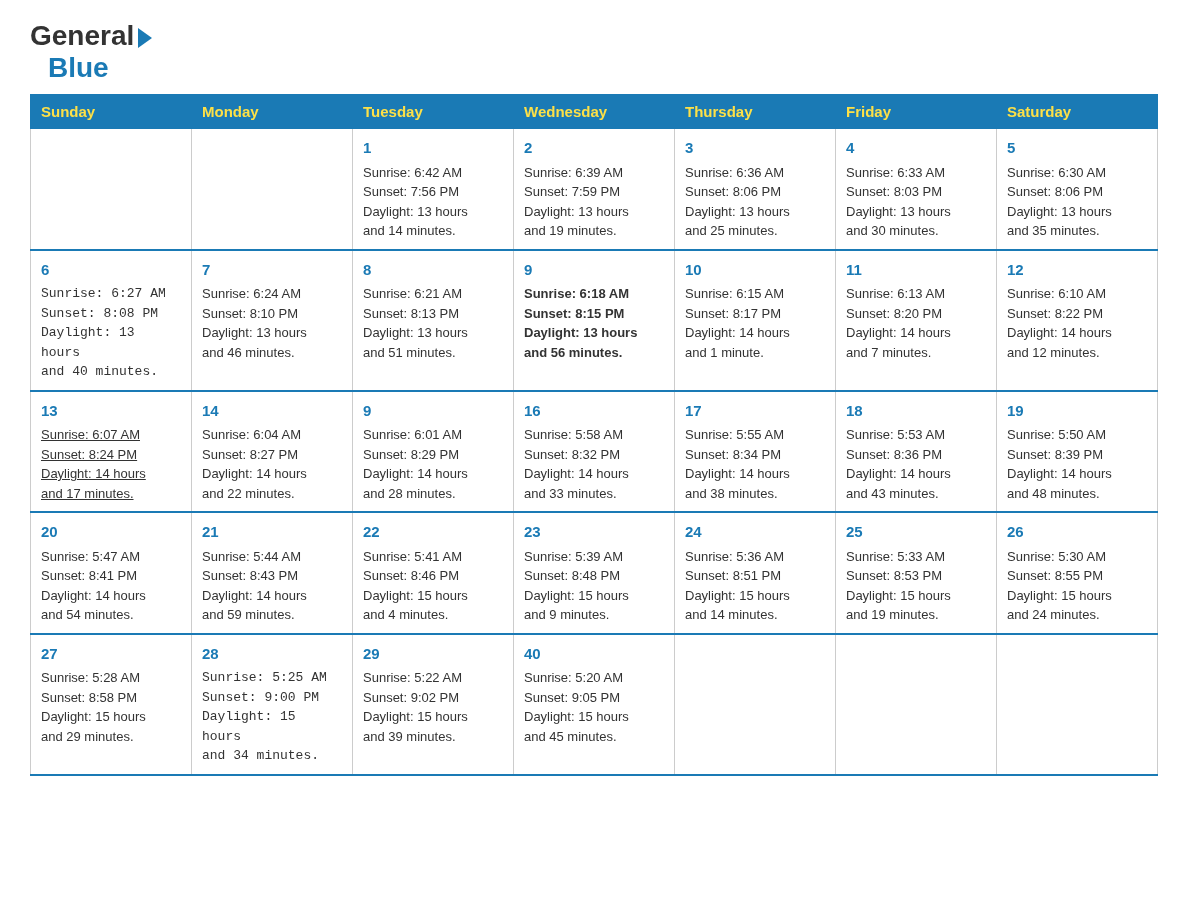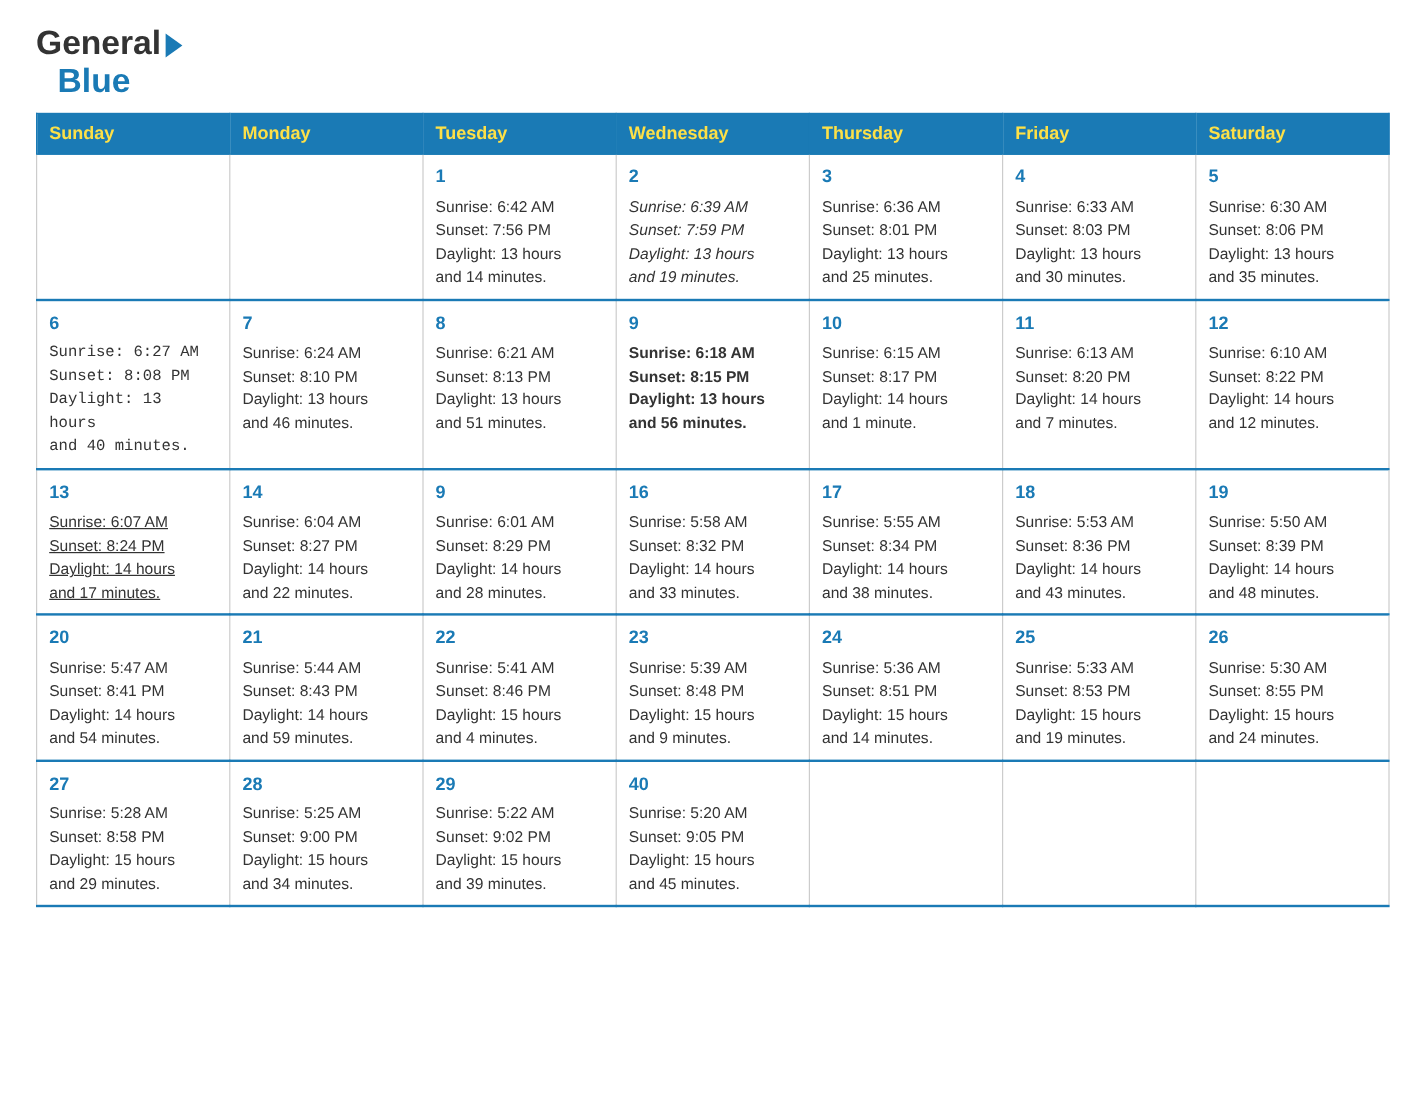--- a/index.html
+++ b/index.html
@@ -133,29 +133,29 @@
         <td class="empty-cell"></td>
         <td>
           <span class="day-number">1</span>
           <div class="day-info" style="white-space: pre-line;">Sunrise: 6:42 AM
 Sunset: 7:56 PM
 Daylight: 13 hours
 and 14 minutes.</div>
         </td>
         <td>
           <span class="day-number">2</span>
-          <div class="day-info" style="white-space: pre-line; font-style: italic;">Sunrise: 6:39 AM
+          <div class="day-info" style="white-space: pre-line;">Sunrise: 6:39 AM
 Sunset: 7:59 PM
 Daylight: 13 hours
 and 19 minutes.</div>
         </td>
         <td>
           <span class="day-number">3</span>
           <div class="day-info" style="white-space: pre-line;">Sunrise: 6:36 AM
-Sunset: 8:01 PM
+Sunset: 8:06 PM
 Daylight: 13 hours
 and 25 minutes.</div>
         </td>
         <td>
           <span class="day-number">4</span>
           <div class="day-info" style="white-space: pre-line;">Sunrise: 6:33 AM
 Sunset: 8:03 PM
 Daylight: 13 hours
 and 30 minutes.</div>
         </td>
@@ -323,21 +323,21 @@
       <tr>
         <td>
           <span class="day-number">27</span>
           <div class="day-info" style="white-space: pre-line;">Sunrise: 5:28 AM
 Sunset: 8:58 PM
 Daylight: 15 hours
 and 29 minutes.</div>
         </td>
         <td>
           <span class="day-number">28</span>
-          <div class="day-info" style="white-space: pre-line;">Sunrise: 5:25 AM
+          <div class="day-info" style="white-space: pre-line; font-family: Liberation Mono, monospace;">Sunrise: 5:25 AM
 Sunset: 9:00 PM
 Daylight: 15 hours
 and 34 minutes.</div>
         </td>
         <td>
           <span class="day-number">29</span>
           <div class="day-info" style="white-space: pre-line;">Sunrise: 5:22 AM
 Sunset: 9:02 PM
 Daylight: 15 hours
 and 39 minutes.</div>

